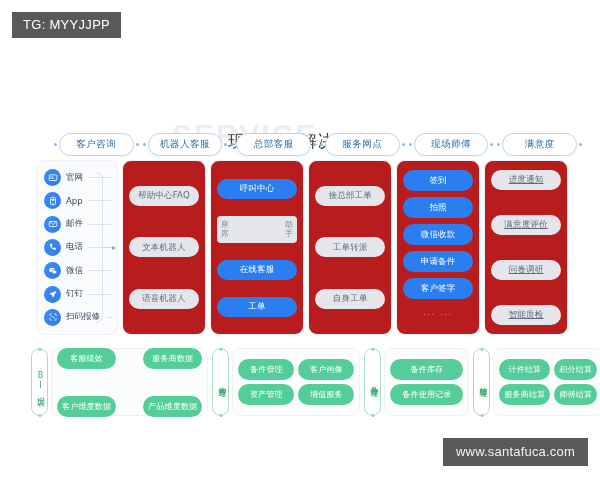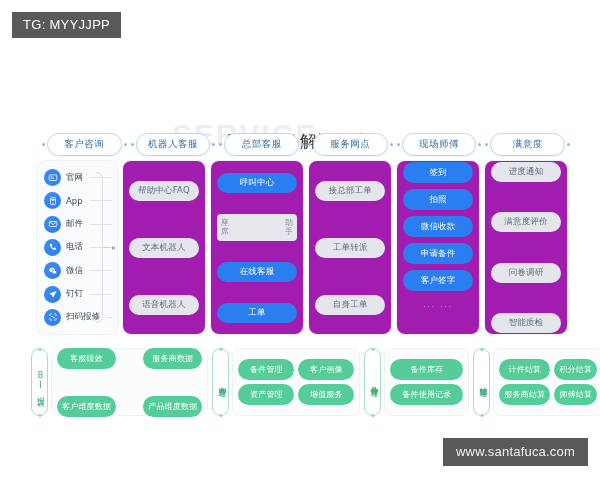--- a/index.html
+++ b/index.html
@@ -35,21 +35,21 @@
     color: #eceef2; font-family: "Liberation Sans", sans-serif;
   }
   .main-title {
     position: absolute; left: 0; top: 70px; width: 600px;
     text-align: center; font-size: 17px; color: #3d3d3d;
     letter-spacing: 1px;
   }
 
   
   .head-row {
-    position: absolute; left: 40px; top: 132px;
+    position: absolute; left: 52px; top: 132px;
     width: 532px; height: 24px;
     display: flex; align-items: center; 
   }
   .head-cell { flex: 1 1 0; display: flex; align-items: center; }
   .head-pill {
     flex: 1 1 auto; height: 23px; border-radius: 12px;
     border: 1px solid #bdd6ef; background: #ffffff;
     display: flex; align-items: center; justify-content: center;
     font-size: 9.5px; color: #2f6ca8; letter-spacing: .5px;
     box-shadow: 0 1px 2px rgba(120,160,200,.10);
@@ -59,23 +59,23 @@
     background: #8fb9e0; margin: 0 2px; flex: 0 0 auto;
   }
 
   
   .cols {
     position: absolute; left: 36px; top: 160px;
     width: 532px; height: 175px;
     display: flex; gap: 4px;
   }
   .col {
-    flex: 1 1 0; background: #a21caf;
+    flex: 1 1 0; background: #b91c1c;
     border: 1px solid #eef1f6; border-radius: 9px;
-    padding: 1px 6px; position: relative;
+    padding: 9px 6px; position: relative;
     display: flex; flex-direction: column;
   }
   .col.contact { background: #fafbfd; padding: 8px 5px; }
 
   
   .contact-list { display: flex; flex-direction: column; justify-content: space-between; height: 100%; }
   .contact-item { display: flex; align-items: center; gap: 5px; position: relative; padding-left: 2px; }
   .ci-icon {
     width: 17px; height: 17px; border-radius: 50%;
     background: linear-gradient(135deg, #3d8bf5 0%, #2f7de8 100%);
@@ -113,21 +113,21 @@
   .node.grey { background: #e4e6ec; color: #5e6d7e; }
   .node.blue { background: #2b7ef0; color: #ffffff; }
   .node.grey-sq { background: #e6e7ec; color: #7f8fa3; border-radius: 4px; font-size: 8px; }
   .node.tall { min-height: 27px; gap: 28px; }
 
   .col5-stack { justify-content: flex-start; gap: 6px; }
   .col5-stack .node { height: 21px; }
   .dots-ellipsis { text-align: center; color: #c9ccd4; font-size: 7px; letter-spacing: 2px; margin-top: 6px; }
 
   .col6-stack { justify-content: space-between; }
-  .col6-stack .node { height: 20px; }
+  .col6-stack .node { height: 20px; text-decoration: underline; }
 
   
   .green-row {
     position: absolute; left: 31px; top: 348px;
     width: 540px; height: 68px;
     display: flex; align-items: stretch; gap: 4px;
   }
   .gsec { display: flex; align-items: stretch; gap: 3px; }
   .vlabel {
     width: 17px; border: 1px solid #a8dfc2; border-radius: 9px;

